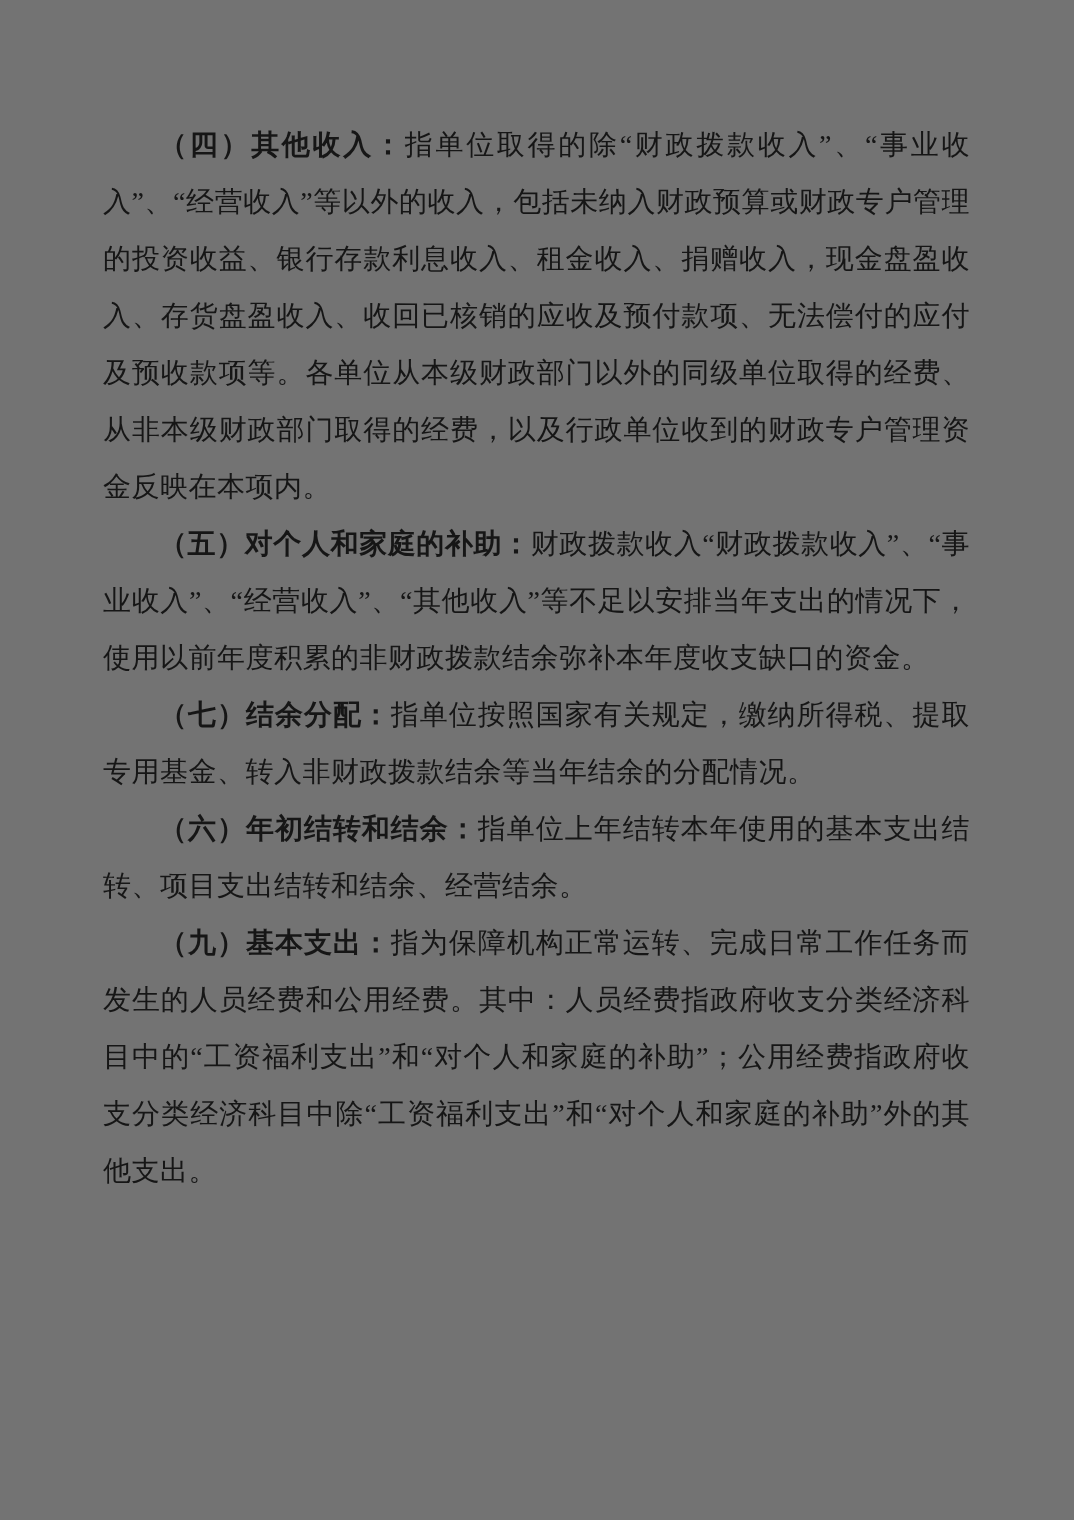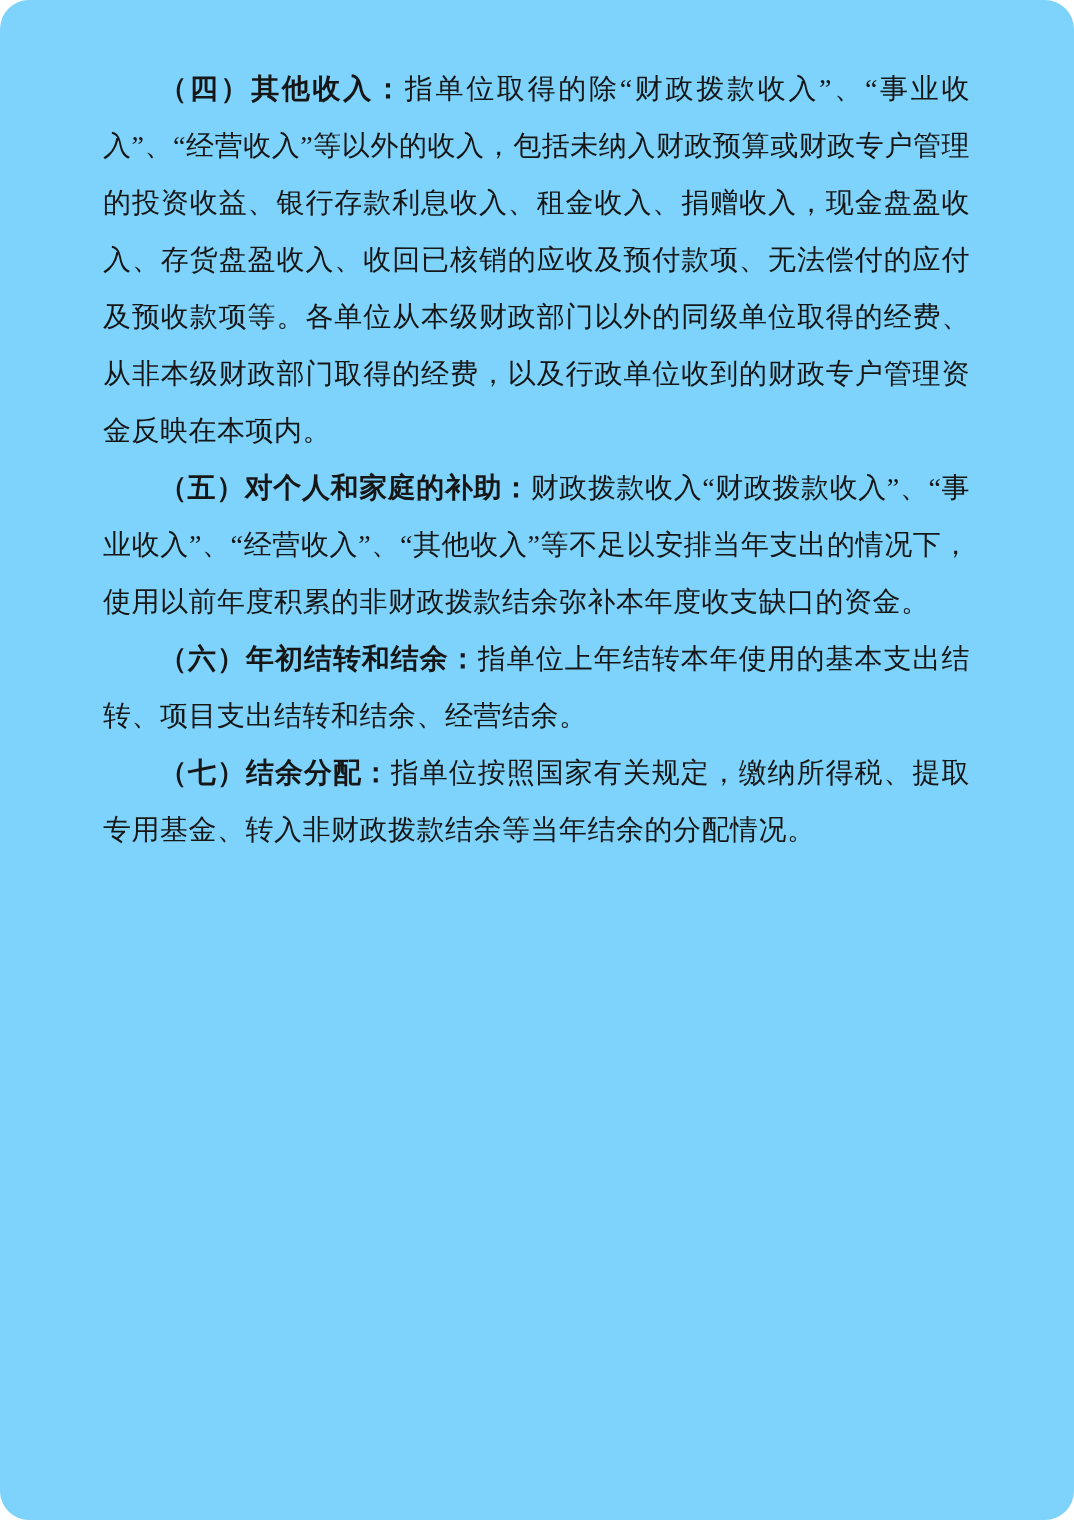--- a/index.html
+++ b/index.html
@@ -10,23 +10,22 @@
   body {
     width: 1074px;
     height: 1520px;
     overflow: hidden;
     font-family: "Liberation Serif", "DejaVu Serif", serif;
   }
   .page {
     box-sizing: border-box;
     width: 1074px;
     height: 1520px;
-    padding: 60px 104px 0 103px;
-    background: #7dd3fc;
-    border-radius: 29px;
+    padding: 116px 104px 0 103px;
+    background: #737373;
   }
   .doc-paragraph {
     margin: 0;
     font-size: 28px;
     line-height: 57px;
     color: #161616;
     text-align: justify;
     text-justify: inter-ideograph;
     text-indent: 2em;
     letter-spacing: 0.5px;
@@ -36,16 +35,17 @@
     font-weight: bold;
   }
 </style>
 </head>
 <body style="background: rgb(255, 255, 255);">
 
 <div class="page">
   <div>
       <p class="doc-paragraph" style="color: rgb(22, 22, 22);"><span class="lead">（四）其他收入：</span><span class="body-text">指单位取得的除“财政拨款收入”、“事业收入”、“经营收入”等以外的收入，包括未纳入财政预算或财政专户管理的投资收益、银行存款利息收入、租金收入、捐赠收入，现金盘盈收入、存货盘盈收入、收回已核销的应收及预付款项、无法偿付的应付及预收款项等。各单位从本级财政部门以外的同级单位取得的经费、从非本级财政部门取得的经费，以及行政单位收到的财政专户管理资金反映在本项内。</span></p>
       <p class="doc-paragraph" style="color: rgb(22, 22, 22);"><span class="lead">（五）对个人和家庭的补助：</span><span class="body-text">财政拨款收入“财政拨款收入”、“事业收入”、“经营收入”、“其他收入”等不足以安排当年支出的情况下，使用以前年度积累的非财政拨款结余弥补本年度收支缺口的资金。</span></p>
+      <p class="doc-paragraph" style="color: rgb(22, 22, 22);"><span class="lead">（七）结余分配：</span><span class="body-text">指单位按照国家有关规定，缴纳所得税、提取专用基金、转入非财政拨款结余等当年结余的分配情况。</span></p>
       <p class="doc-paragraph" style="color: rgb(22, 22, 22);"><span class="lead">（六）年初结转和结余：</span><span class="body-text">指单位上年结转本年使用的基本支出结转、项目支出结转和结余、经营结余。</span></p>
-      <p class="doc-paragraph" style="color: rgb(22, 22, 22);"><span class="lead">（七）结余分配：</span><span class="body-text">指单位按照国家有关规定，缴纳所得税、提取专用基金、转入非财政拨款结余等当年结余的分配情况。</span></p>
+      <p class="doc-paragraph" style="color: rgb(22, 22, 22);"><span class="lead">（九）基本支出：</span><span class="body-text">指为保障机构正常运转、完成日常工作任务而发生的人员经费和公用经费。其中：人员经费指政府收支分类经济科目中的“工资福利支出”和“对个人和家庭的补助”；公用经费指政府收支分类经济科目中除“工资福利支出”和“对个人和家庭的补助”外的其他支出。</span></p>
     </div>
 </div>
 
 </body></html>

